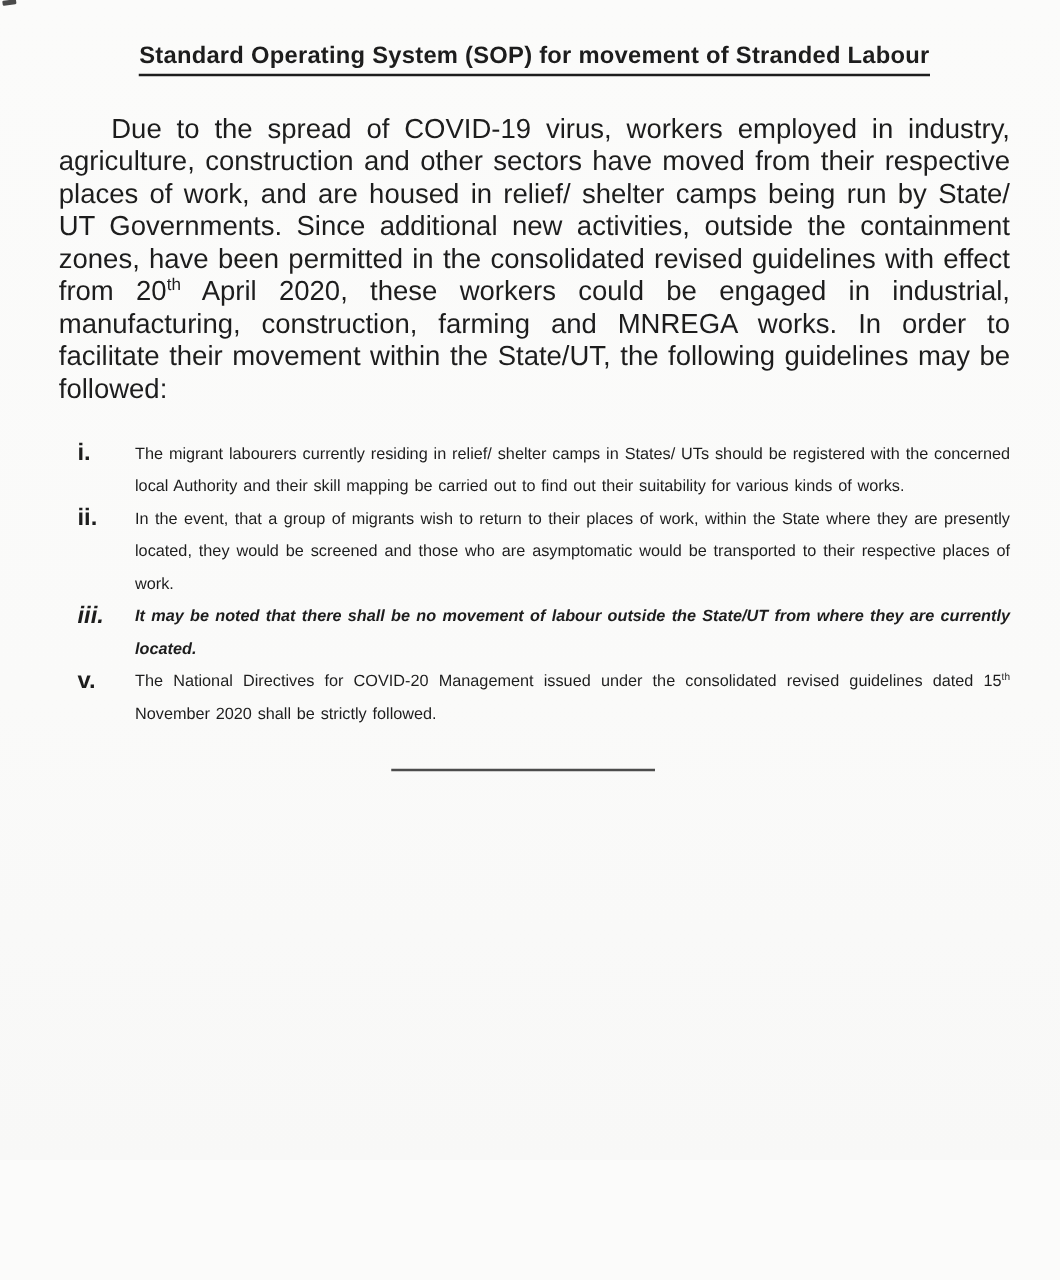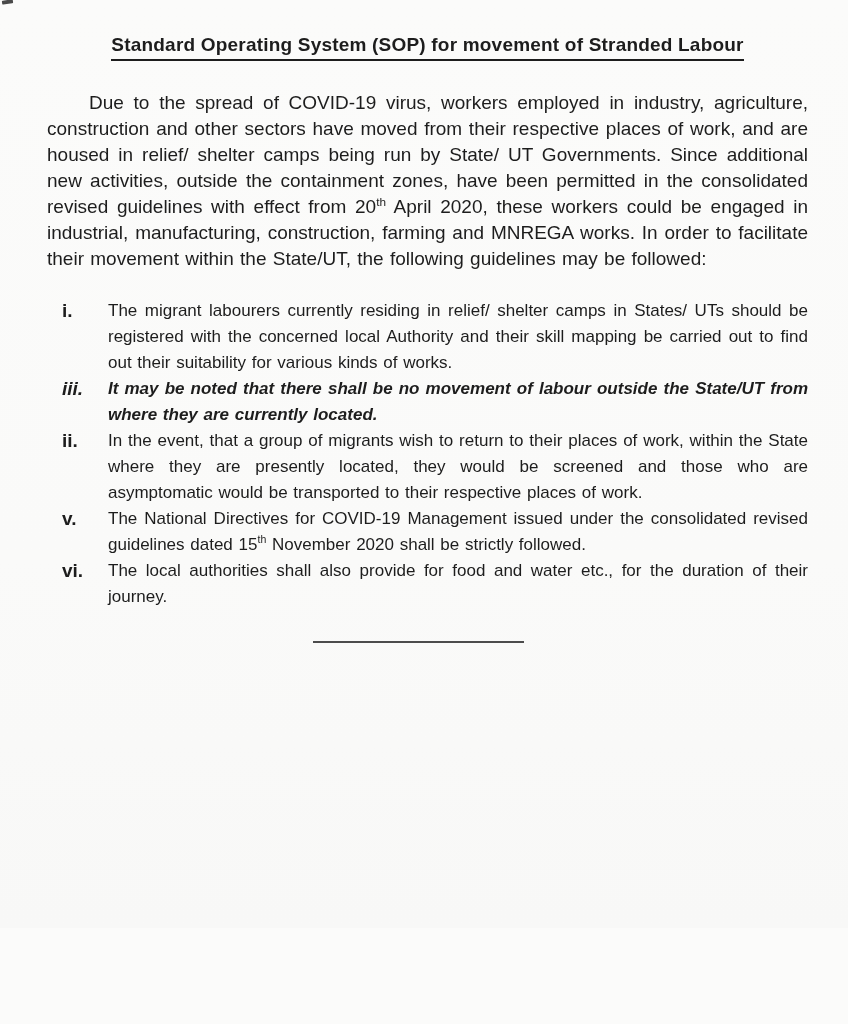--- a/index.html
+++ b/index.html
@@ -40,21 +40,21 @@
   .title {
     display: inline-block;
     font-size: 19px;
     font-weight: 700;
     letter-spacing: 0.2px;
     border-bottom: 2px solid #1d1d1d;
     padding-bottom: 2px;
     line-height: 24px;
   }
   .intro {
-    font-size: 19px;
+    font-size: 22px;
     line-height: 26px;
     text-align: justify;
     text-indent: 42px;
     margin: 0 0 26px 0;
     word-spacing: 1px;
   }
   .sop-list {
     margin: 0;
   }
   .item {
@@ -64,21 +64,21 @@
   .marker {
     flex: 0 0 61px;
     box-sizing: border-box;
     padding-left: 15px;
     font-size: 19px;
     line-height: 26px;
     font-weight: 700;
   }
   .item-text {
     flex: 1 1 auto;
-    font-size: 17px;
+    font-size: 13px;
     line-height: 26px;
     text-align: justify;
     word-spacing: 1px;
   }
   .item.emphasis .marker,
   .item.emphasis .item-text {
     font-weight: 700;
     font-style: italic;
   }
   sup {
@@ -109,38 +109,34 @@
 
   <p class="intro"><span>Due to the spread of COVID-19 virus, workers employed in industry, agriculture, construction and other sectors have moved from their respective places of work, and are housed in relief/ shelter camps being run by State/ UT Governments. Since additional new activities, outside the containment zones, have been permitted in the consolidated revised guidelines with effect from 20</span><sup>th</sup><span> April 2020, these workers could be engaged in industrial, manufacturing, construction, farming and MNREGA works. In order to facilitate their movement within the State/UT, the following guidelines may be followed:</span></p>
 
   <div class="sop-list">
 
     <div class="item">
       <div class="marker">i.</div>
       <div class="item-text"><span>The migrant labourers currently residing in relief/ shelter camps in States/ UTs should be registered with the concerned local Authority and their skill mapping be carried out to find out their suitability for various kinds of works.</span></div>
     </div>
 
+    <div class="item">
+      <div class="marker">ii.</div>
+      <div class="item-text"><span>In the event, that a group of migrants wish to return to their places of work, within the State where they are presently located, they would be screened and those who are asymptomatic would be transported to their respective places of work.</span></div>
+    </div>
+
     <div class="item emphasis">
       <div class="marker">iii.</div>
       <div class="item-text"><span>It may be noted that there shall be no movement of labour outside the State/UT from where they are currently located.</span></div>
     </div>
 
-    <div class="item">
-      <div class="marker">ii.</div>
-      <div class="item-text"><span>In the event, that a group of migrants wish to return to their places of work, within the State where they are presently located, they would be screened and those who are asymptomatic would be transported to their respective places of work.</span></div>
-    </div>
-
 
     <div class="item">
       <div class="marker">v.</div>
-      <div class="item-text"><span>The National Directives for COVID-19 Management issued under the consolidated revised guidelines dated 15</span><sup>th</sup><span> November 2020 shall be strictly followed.</span></div>
+      <div class="item-text"><span>The National Directives for COVID-20 Management issued under the consolidated revised guidelines dated 15</span><sup>th</sup><span> November 2020 shall be strictly followed.</span></div>
     </div>
 
-    <div class="item">
-      <div class="marker">vi.</div>
-      <div class="item-text"><span>The local authorities shall also provide for food and water etc., for the duration of their journey.</span></div>
-    </div>
 
   </div>
 
   <hr class="closing-rule">
 
 </div>
 
 </body></html>

